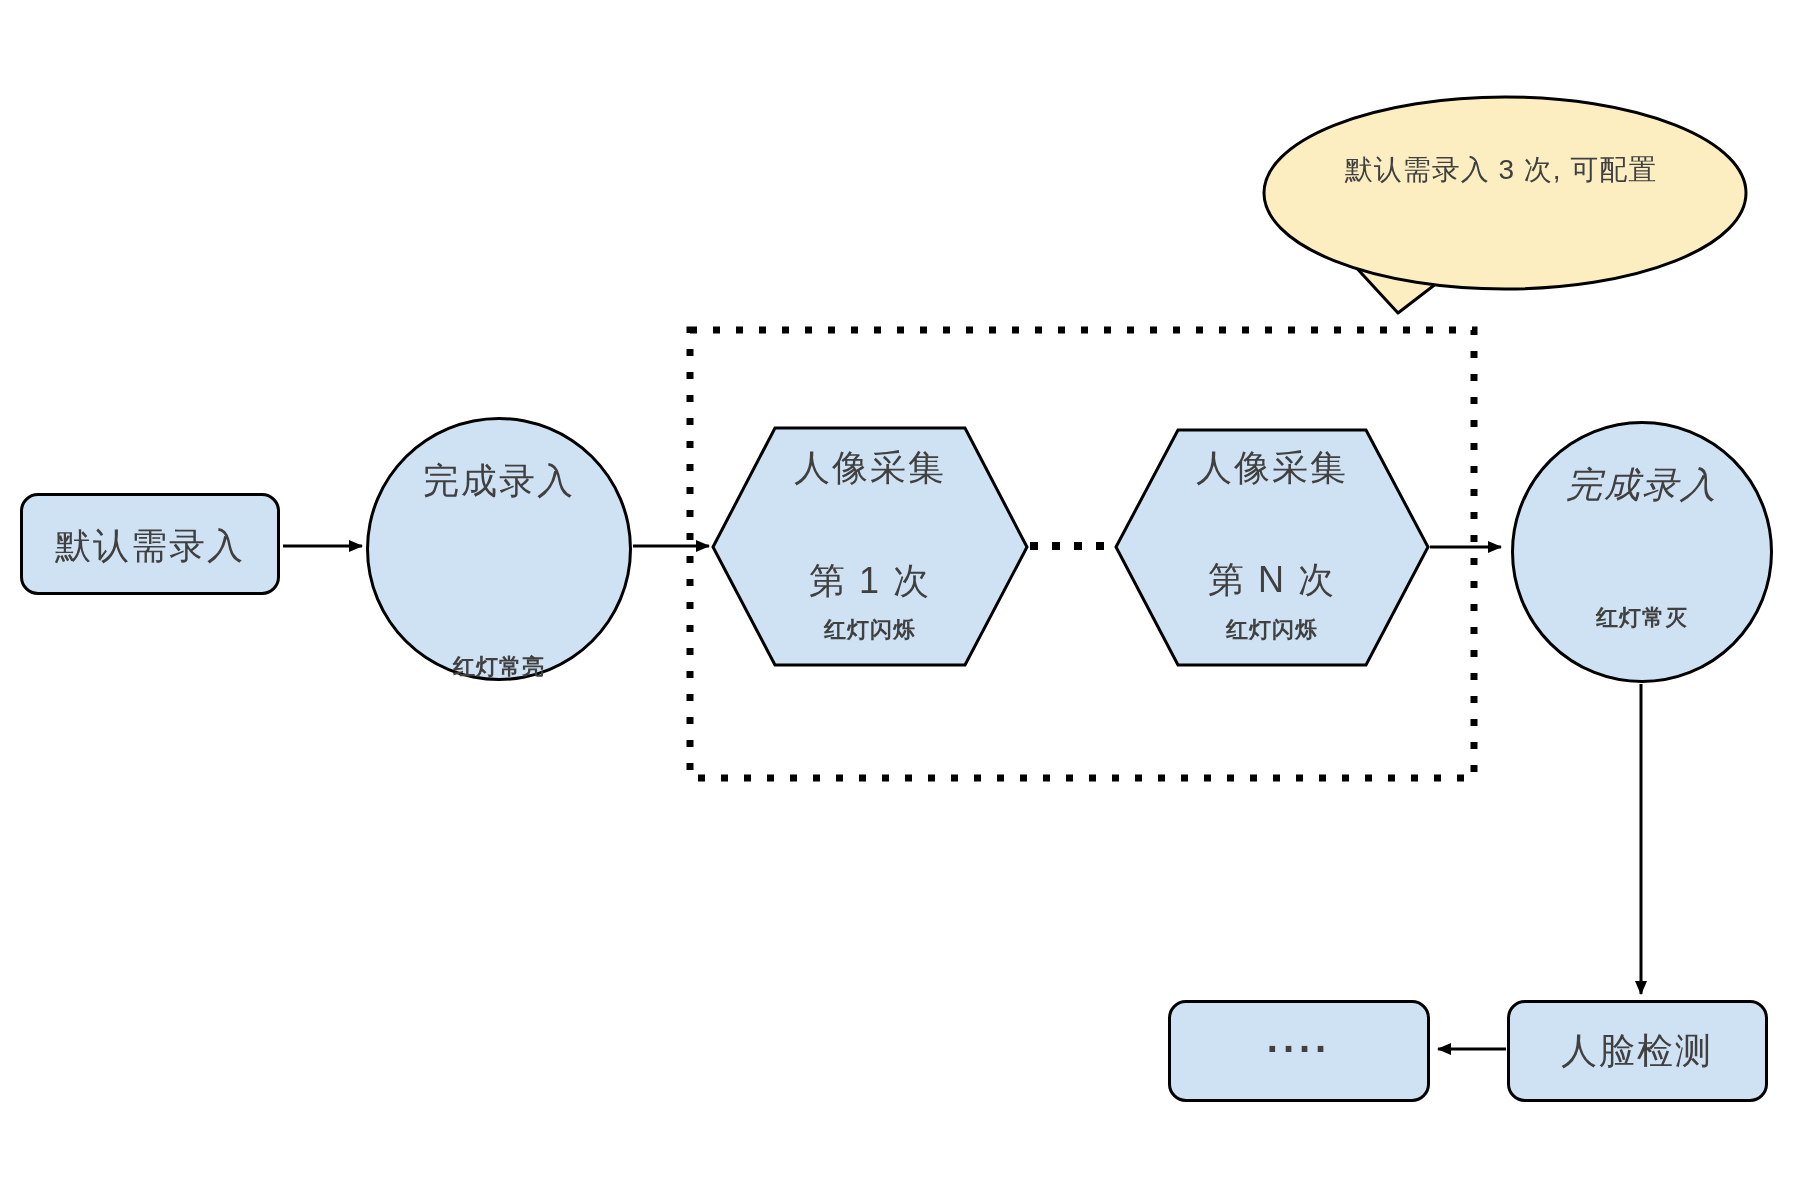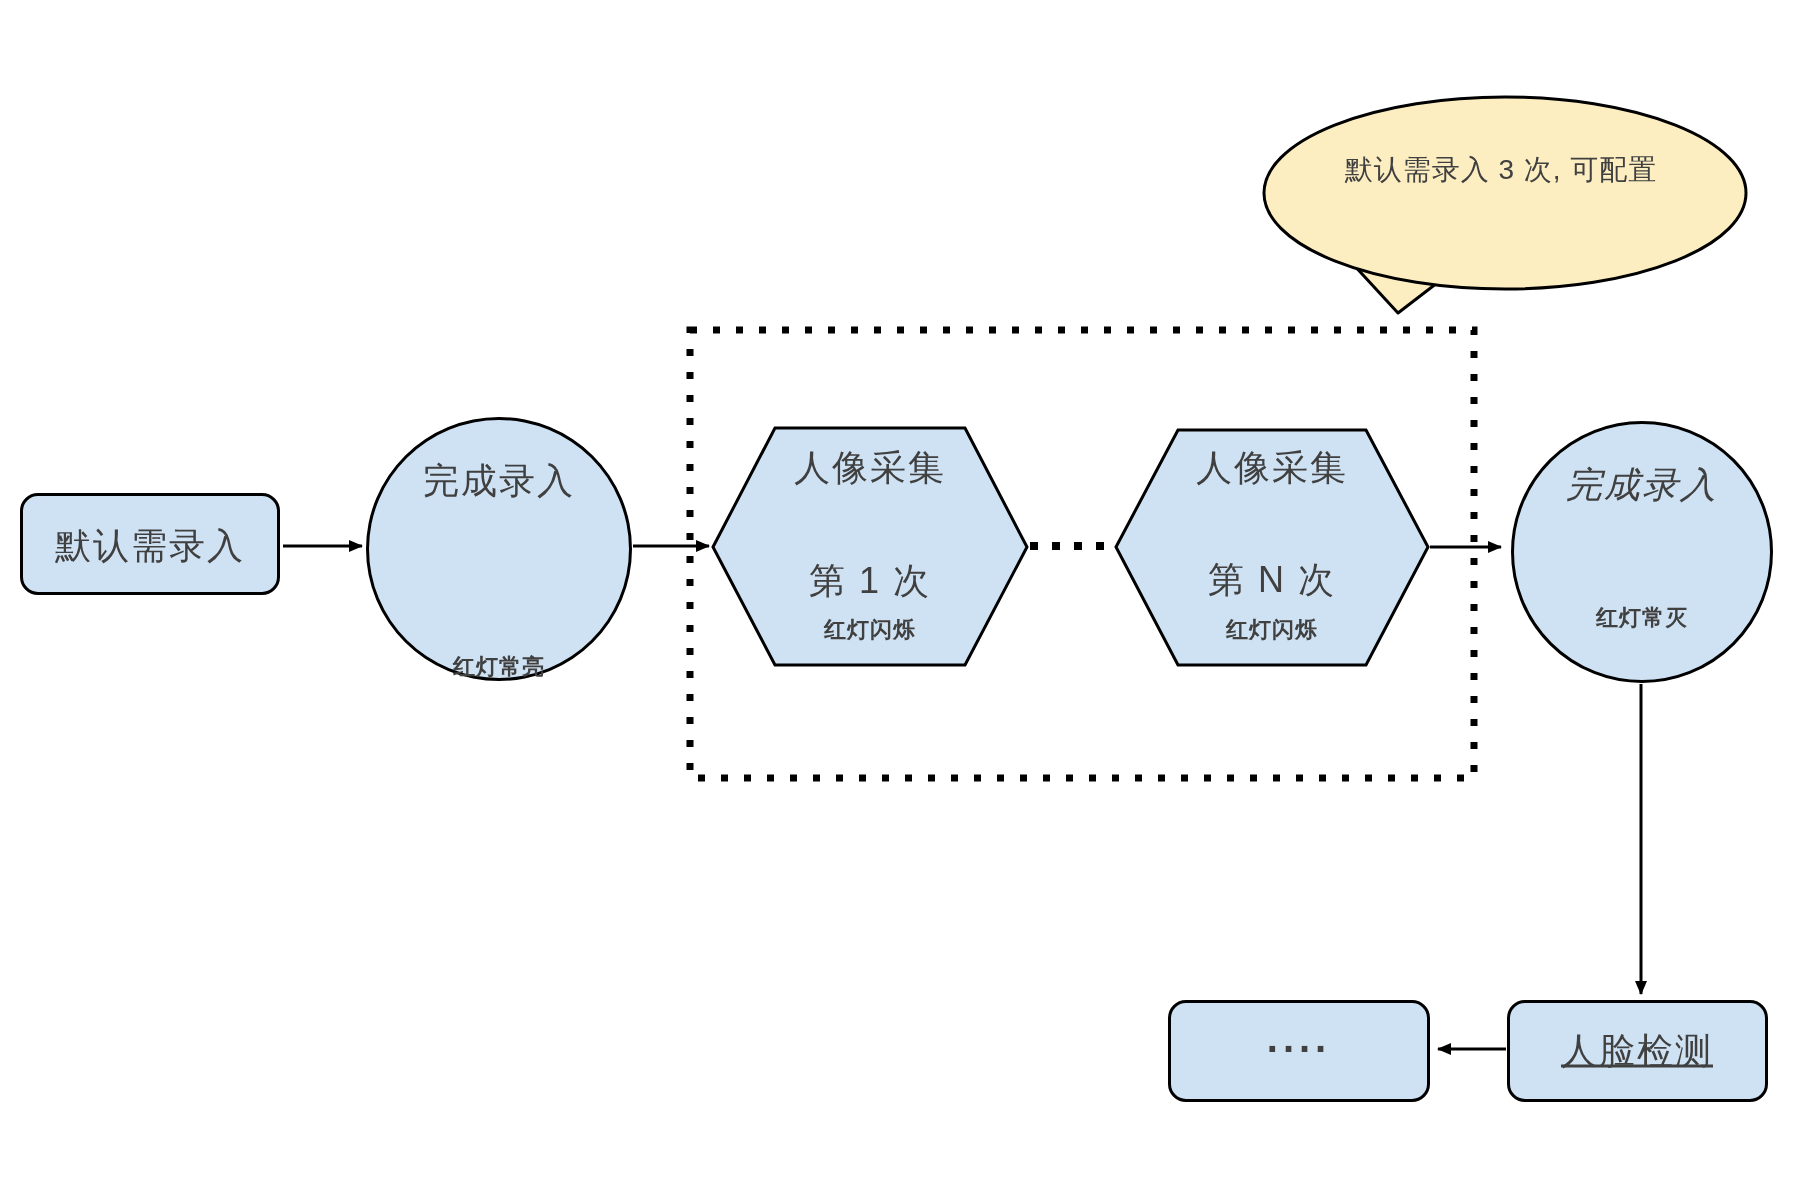--- a/index.html
+++ b/index.html
@@ -67,20 +67,20 @@
 
   <div class="lbl t-main" style="left:1272px; top:468px;">人像采集</div>
   <div class="lbl t-main" style="left:1272px; top:553px;margin-top:27px;">第 N 次</div>
   <div class="lbl t-sub" style="left:1272px; top:630px;">红灯闪烁</div>
 
   <div class="node-circle" style="left:1511px; top:421px; width:262px; height:262px;"></div>
   <div class="lbl t-main" style="left:1642px; top:485px;font-style:italic;">完成录入</div>
   <div class="lbl t-sub" style="left:1642px; top:618px;">红灯常灭</div>
 
   <div class="node-rect" style="left:1507px; top:1000px; width:261px; height:102px;"></div>
-  <div class="lbl t-main" style="left:1637px; top:1051px;text-decoration:underline;">人脸检测</div>
+  <div class="lbl t-main" style="left:1637px; top:1051px;">人脸检测</div>
 
   <div class="node-rect" style="left:1168px; top:1000px; width:262px; height:102px;"></div>
   <div class="lbl t-dots" style="left:1299px; top:1038px;">....</div>
 
   <div class="lbl t-callout" style="left:1501px; top:170px;">默认需录入 3 次, 可配置</div>
 
 </div>
 
 </body></html>

